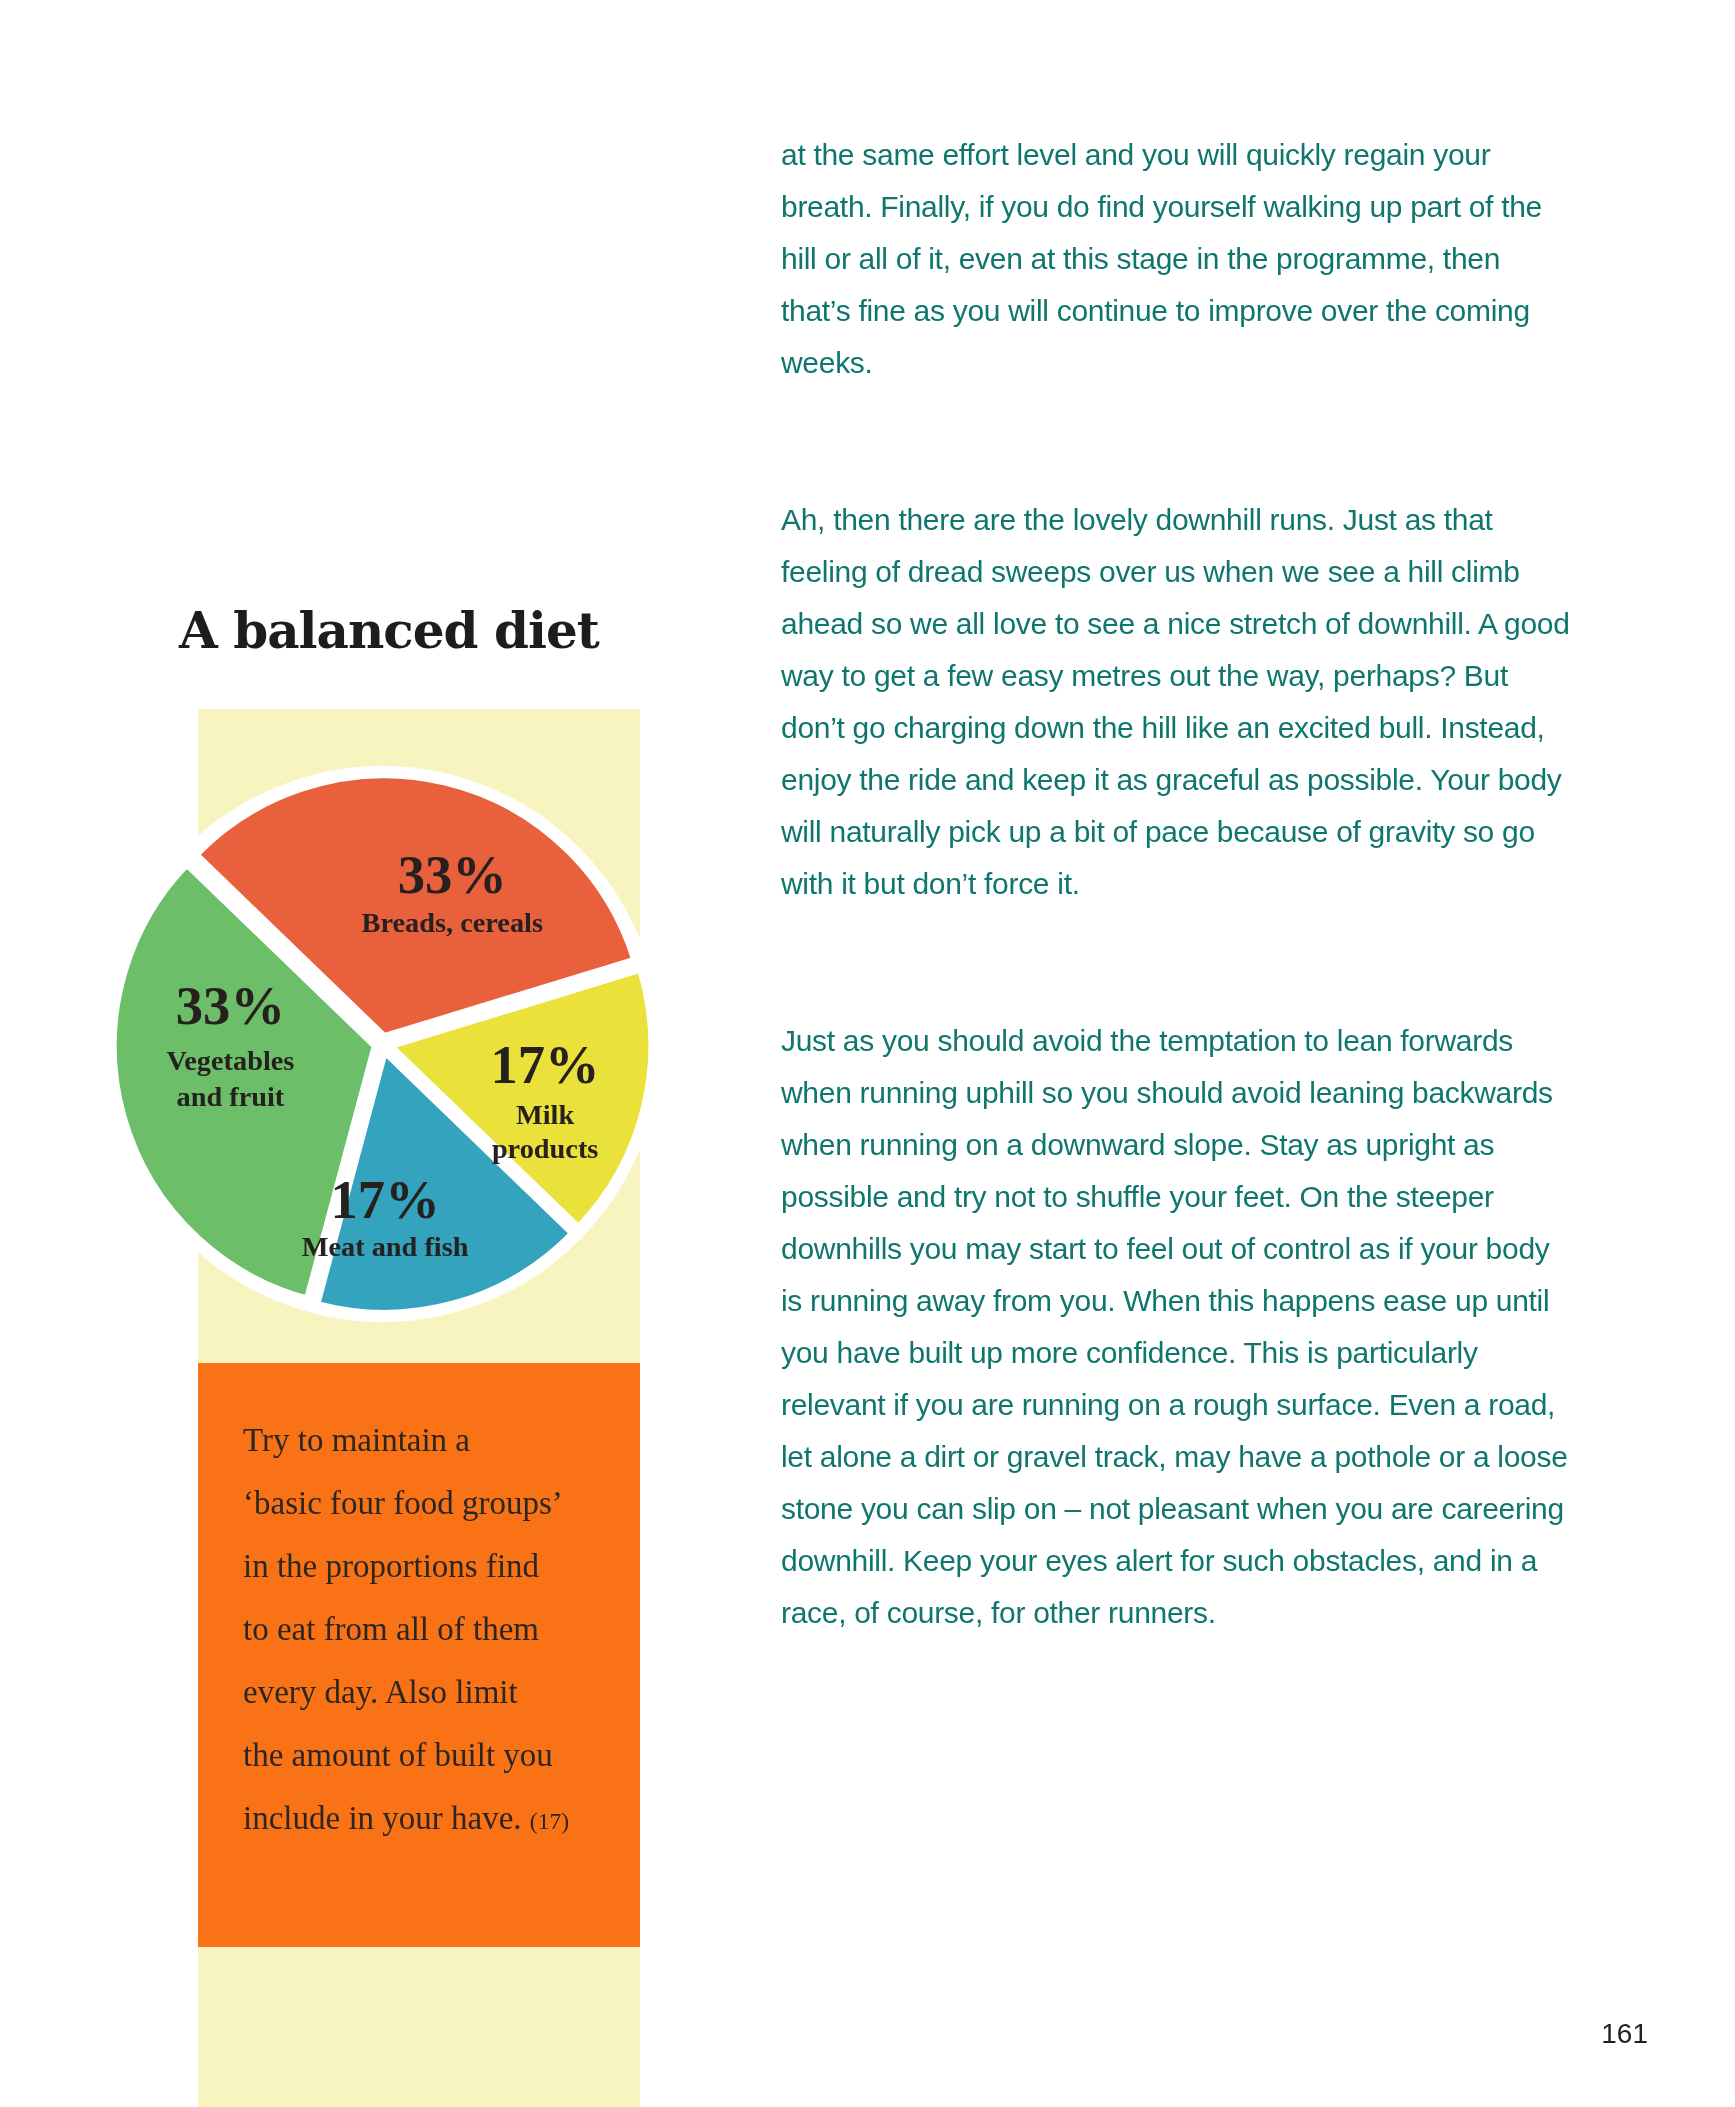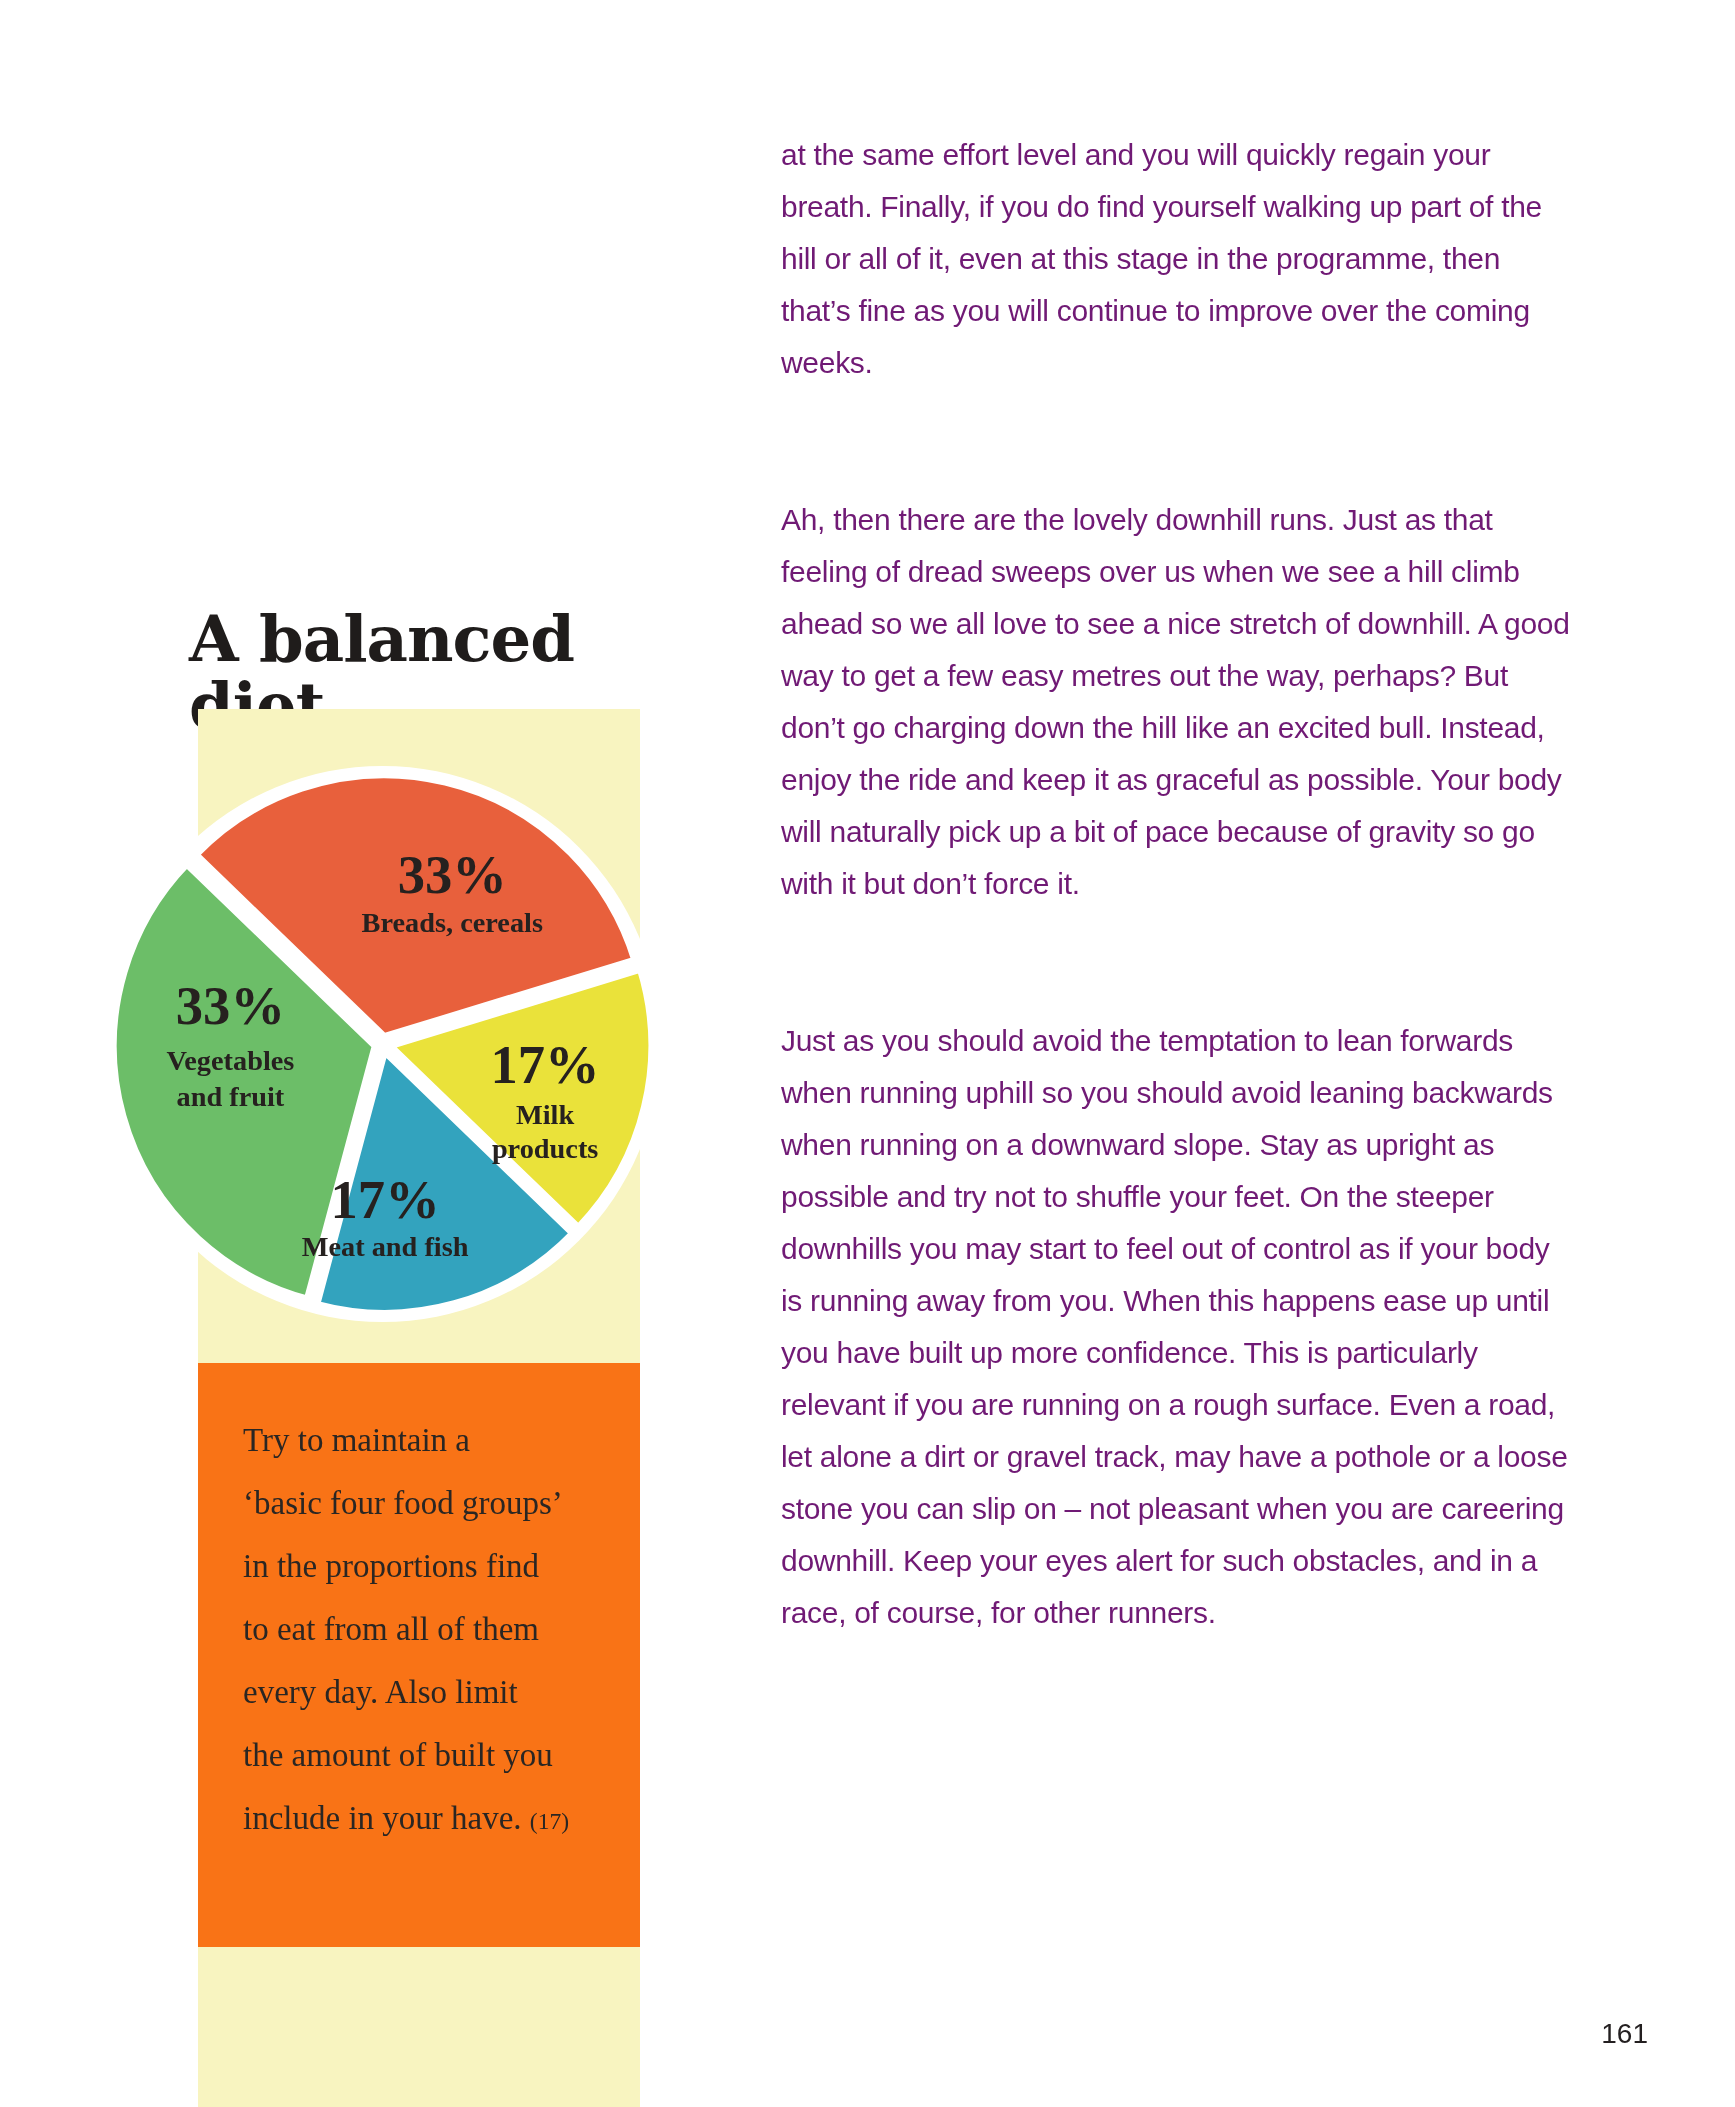--- a/index.html
+++ b/index.html
@@ -7,24 +7,24 @@
   .page{
     position:relative;
     width:1736px;height:2108px;
     background:#ffffff;
     overflow:hidden;
     font-family:"Liberation Sans", sans-serif;
     color:#343230;
   }
   
   .diet-heading{
-    position:absolute;left:189px;top:605px;width:472px;
+    position:absolute;left:179px;top:605px;width:472px;
     font-family:"DejaVu Serif", serif;
     font-weight:bold;
-    font-size:64px;line-height:1.05;
+    font-size:50px;line-height:1.05;
     letter-spacing:-1px;
     color:#1f1c1b;
   }
   .pale-box{
     position:absolute;left:198px;top:709px;width:442px;height:655px;
     background:#f8f4c0;
   }
   .bright-box{
     position:absolute;left:198px;top:1363px;width:442px;height:584px;
     background:#f97316;
@@ -52,21 +52,21 @@
     font-weight:bold;font-size:54px;
   }
   
   .main-col{
     position:absolute;left:781px;top:129px;width:790px;
   }
   .main-col p{
     margin:0 0 105px 0;
     font-size:30px;line-height:52px;
     letter-spacing:-0.3px;
-    color:#701a75;
+    color:#0f766e;
   }
   
   .page-number{
     position:absolute;left:1575px;top:2018px;width:73px;
     text-align:right;
     font-size:28px;color:#231f20;
   }
 </style>
 </head>
 <body>

